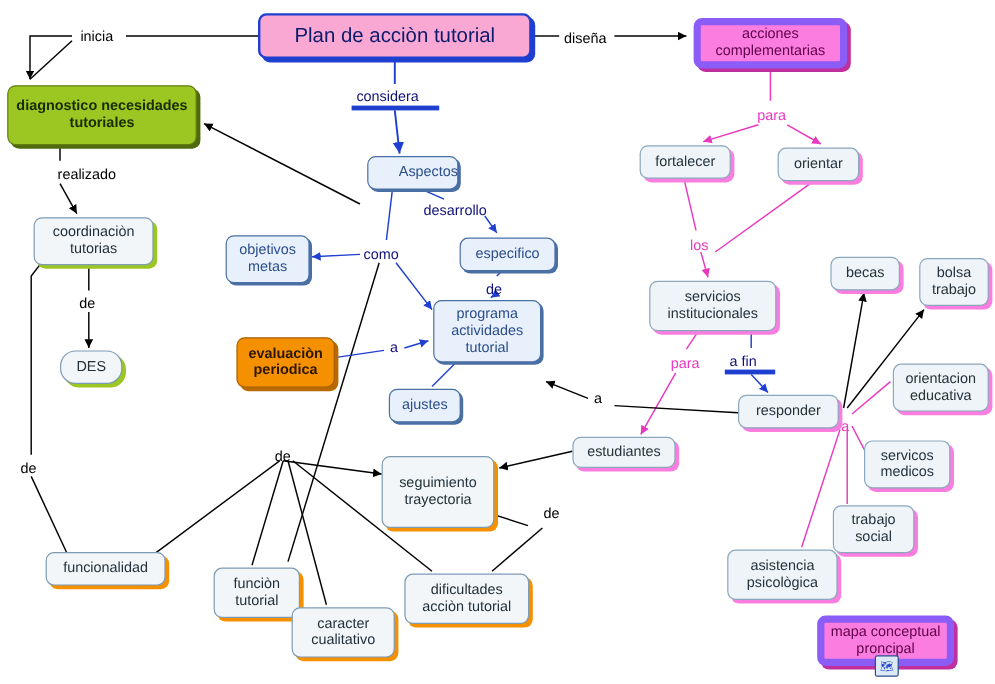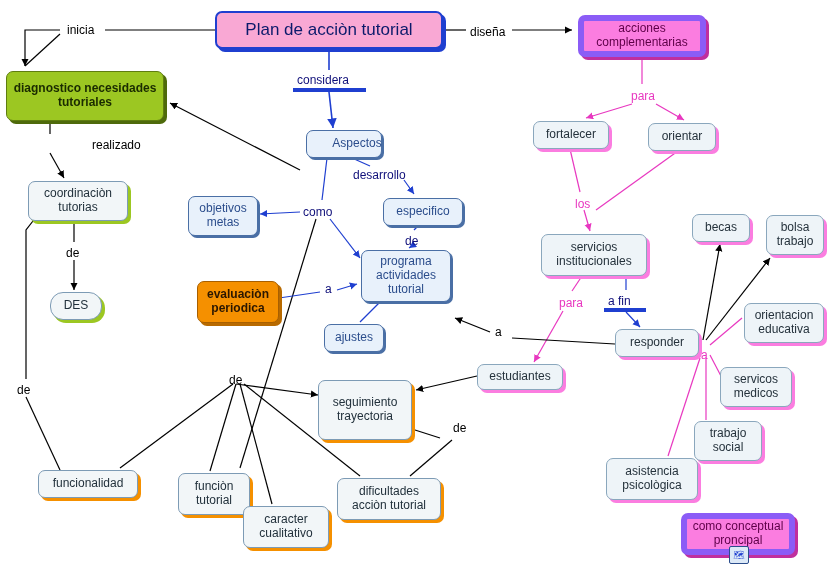--- a/index.html
+++ b/index.html
@@ -252,35 +252,35 @@
       <div class="node n-pinkshadow" style="left: 744px; top: 303px; width: 80px; height: 40px;">orientacion
 educativa</div>
       <div class="node n-pinkshadow" style="left: 720px; top: 367px; width: 72px; height: 40px;">servicos
 medicos</div>
       <div class="node n-pinkshadow" style="left: 694px; top: 421px; width: 68px; height: 40px;">trabajo
 social</div>
       <div class="node n-pinkshadow" style="left: 606px; top: 458px; width: 92px; height: 42px;">asistencia
 psicològica</div>
       <div class="node n-orangeshadow" style="left: 318px; top: 380px; width: 94px; height: 60px;">seguimiento
 trayectoria</div>
-      <div class="node n-orangeshadow" style="left: 38px; top: 470px; width: 100px; height: 28px;">funcionalidad</div>
+      <div class="node n-orangeshadow" style="left: 38px; top: 460px; width: 100px; height: 28px;">funcionalidad</div>
       <div class="node n-orangeshadow" style="left: 178px; top: 473px; width: 72px; height: 42px;">funciòn
 tutorial</div>
       <div class="node n-orangeshadow" style="left: 243px; top: 506px; width: 86px; height: 42px;">caracter
 cualitativo</div>
       <div class="node n-orangeshadow" style="left: 337px; top: 478px; width: 104px; height: 42px;">dificultades
 acciòn tutorial</div>
-      <div class="node n-pink" style="left: 681px; top: 513px; width: 114px; height: 42px;">como conceptual
+      <div class="node n-pink" style="left: 681px; top: 513px; width: 114px; height: 42px;">mapa conceptual
 proncipal</div>
     </div>
   <div id="labels-host">
       <div class="label black-l" style="left: 67px; top: 23px;">inicia</div>
       <div class="label black-l" style="left: 470px; top: 25px;">diseña</div>
       <div class="label blue-l" style="left: 297px; top: 73px;">considera</div>
-      <div class="label black-l" style="left: 48px; top: 138px; margin-left: 44px;">realizado</div>
+      <div class="label black-l" style="left: 48px; top: 138px;">realizado</div>
       <div class="label black-l" style="left: 66px; top: 246px;">de</div>
       <div class="label black-l" style="left: 17px; top: 383px;">de</div>
       <div class="label blue-l" style="left: 353px; top: 168px;">desarrollo</div>
       <div class="label blue-l" style="left: 303px; top: 205px;">como</div>
       <div class="label blue-l" style="left: 405px; top: 234px;">de</div>
       <div class="label blue-l" style="left: 325px; top: 282px;">a</div>
       <div class="label pink-l" style="left: 631px; top: 89px;">para</div>
       <div class="label pink-l" style="left: 575px; top: 197px;">los</div>
       <div class="label pink-l" style="left: 559px; top: 296px;">para</div>
       <div class="label blue-l" style="left: 608px; top: 294px;">a fin</div>

